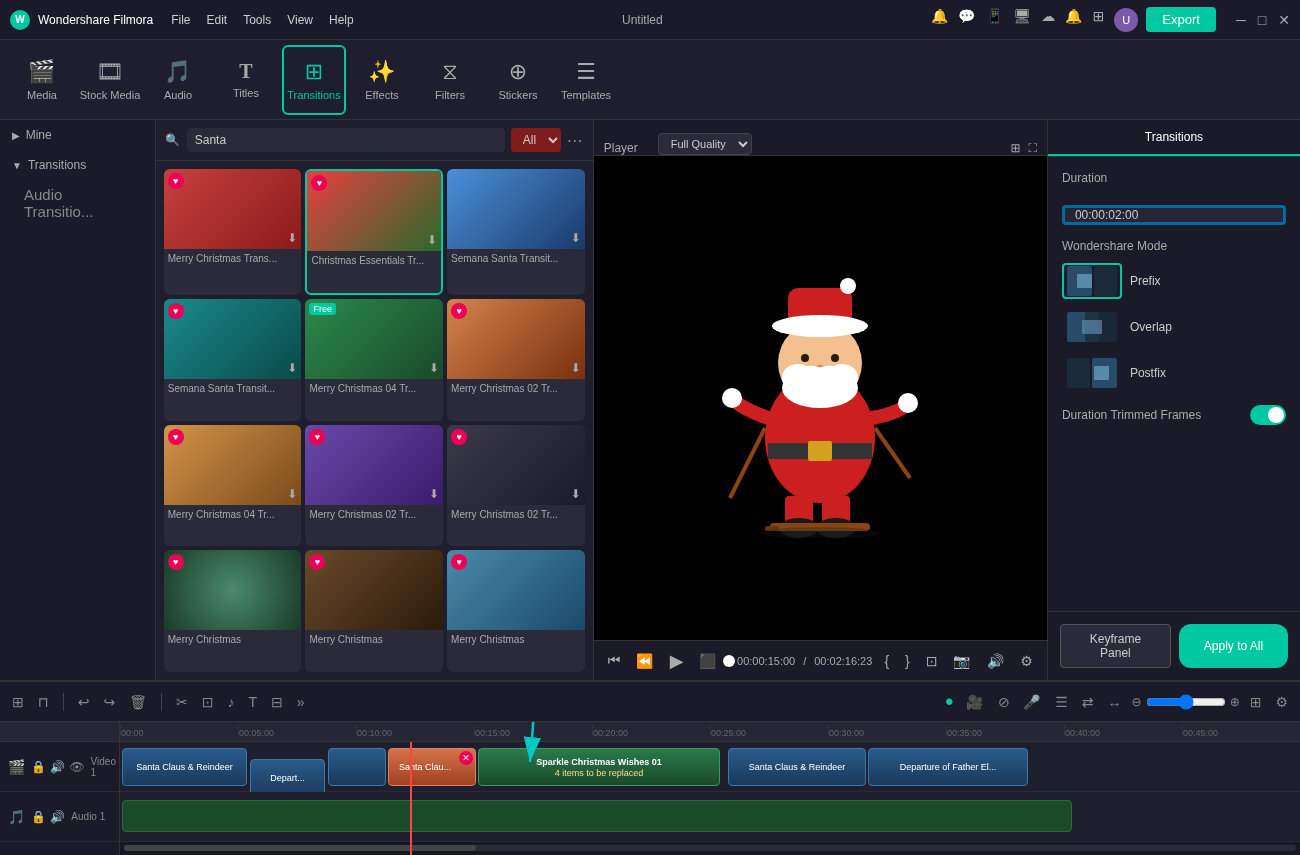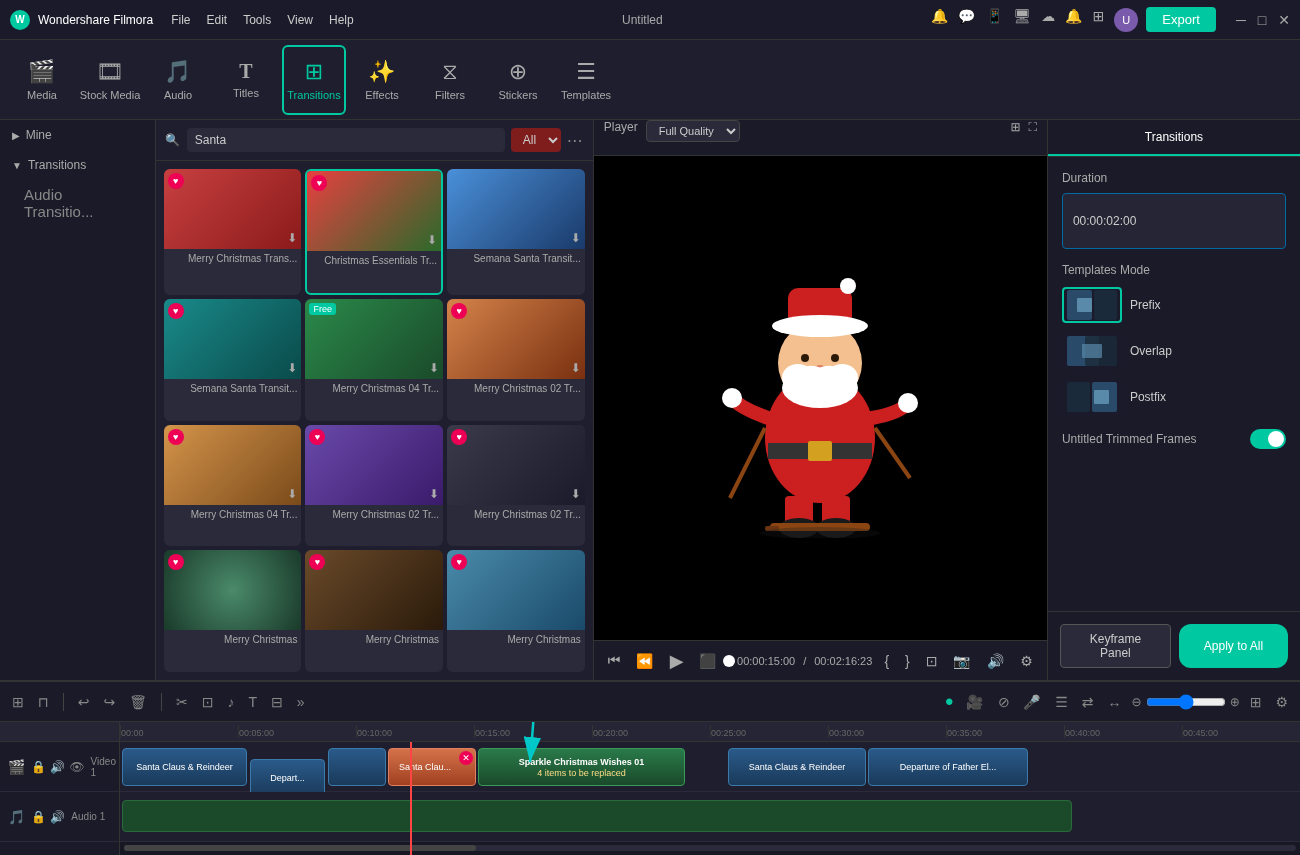--- a/index.html
+++ b/index.html
@@ -37,21 +37,21 @@
     
     .mid-panel { width: 450px; background: #1e1e2e; border-right: 1px solid #333; display: flex; flex-direction: column; }
     .search-bar { display: flex; align-items: center; padding: 8px 10px; gap: 6px; border-bottom: 1px solid #333; }
     .search-input { flex: 1; background: #2a2a3a; border: none; padding: 5px 8px; color: #ccc; border-radius: 4px; font-size: 12px; }
     .search-input::placeholder { color: #666; }
     .search-filter { background: #7f1d1d; border: none; color: #ccc; padding: 4px 8px; border-radius: 4px; font-size: 12px; cursor: pointer; }
     .search-more { color: #888; cursor: pointer; font-size: 16px; }
     .transitions-grid { display: grid; grid-template-columns: repeat(3, 1fr); gap: 4px; padding: 8px; overflow-y: auto; flex: 1; }
     .transition-card { background: #2a2a3a; border-radius: 6px; overflow: hidden; cursor: pointer; position: relative; }
     .transition-thumb { width: 100%; height: 80px; background: #333; display: flex; align-items: center; justify-content: center; position: relative; overflow: hidden; }
-    .transition-label { font-size: 10px; color: #aaa; padding: 4px 4px; text-align: right; line-height: 1.2; }
+    .transition-label { font-size: 10px; color: #aaa; padding: 4px 4px; text-align: left; line-height: 1.2; }
     .badge-heart { position: absolute; top: 4px; left: 4px; background: #e05; border-radius: 50%; width: 16px; height: 16px; display: flex; align-items: center; justify-content: center; color: #fff; font-size: 9px; }
     .badge-free { position: absolute; top: 4px; left: 4px; background: #00c8a0; border-radius: 3px; padding: 1px 4px; color: #fff; font-size: 9px; }
     .badge-download { position: absolute; bottom: 4px; right: 4px; color: #aaa; font-size: 12px; }
     .badge-selected { border: 2px solid #00c8a0; }
 
     
     .thumb-blue { background: linear-gradient(135deg, #4a90d9 0%, #1a3a6a 100%); }
     .thumb-red { background: linear-gradient(135deg, #c84040 0%, #8b1a1a 100%); }
     .thumb-orange { background: linear-gradient(135deg, #d4834a 0%, #7a3010 100%); }
     .thumb-green { background: linear-gradient(135deg, #2a8a4a 0%, #1a4a2a 100%); }
@@ -59,40 +59,40 @@
     .thumb-teal { background: linear-gradient(135deg, #1a8a8a 0%, #0a4a4a 100%); }
     .thumb-warm { background: linear-gradient(135deg, #d4944a 0%, #7a4a1a 100%); }
     .thumb-dark { background: linear-gradient(135deg, #3a3a4a 0%, #1a1a2a 100%); }
     .thumb-xmas { background: linear-gradient(135deg, #e84040 0%, #2a6a2a 100%); }
     .thumb-circle { background: radial-gradient(circle, #4a8a6a 0%, #1a3a2a 100%); }
     .thumb-branch { background: linear-gradient(135deg, #6a4a2a 0%, #2a1a0a 100%); }
     .thumb-snow { background: linear-gradient(135deg, #4a8aaa 0%, #1a4a6a 100%); }
 
     
     .preview-panel { flex: 1; background: #111; display: flex; flex-direction: column; }
-    .preview-header { height: 36px; background: #1a1a28; display: flex; align-items: flex-start; padding: 0 10px; gap: 8px; border-bottom: 1px solid #333; }
+    .preview-header { height: 36px; background: #1a1a28; display: flex; align-items: flex-end; padding: 0 10px; gap: 20px; border-bottom: 1px solid #333; }
     .preview-header .player-label { color: #aaa; font-size: 12px; }
     .quality-select { background: #2a2a3a; border: 1px solid #444; color: #ccc; padding: 3px 8px; border-radius: 4px; font-size: 11px; cursor: pointer; }
     .preview-icons { margin-left: auto; display: flex; gap: 8px; color: #aaa; }
     .preview-area { flex: 1; background: #000; display: flex; align-items: center; justify-content: center; position: relative; overflow: hidden; }
     .preview-controls { height: 40px; background: #1a1a28; display: flex; align-items: center; padding: 0 10px; gap: 8px; border-top: 1px solid #333; }
     .progress-bar { flex: 1; height: 4px; background: #333; border-radius: 2px; position: relative; cursor: pointer; }
     .progress-fill { width: 35%; height: 100%; background: #00c8a0; border-radius: 2px; }
     .progress-thumb { width: 12px; height: 12px; background: #fff; border-radius: 50%; position: absolute; top: -4px; left: 35%; transform: translateX(-50%); }
     .time-display { color: #aaa; font-size: 11px; white-space: nowrap; }
     .ctrl-btn { background: none; border: none; color: #aaa; cursor: pointer; font-size: 14px; padding: 2px 4px; }
 
     
     .right-panel { width: 260px; background: #1a1a28; border-left: 1px solid #333; display: flex; flex-direction: column; }
     .right-panel-tabs { display: flex; border-bottom: 1px solid #333; }
     .right-tab { flex: 1; text-align: center; padding: 10px 4px; cursor: pointer; color: #888; font-size: 12px; border-bottom: 2px solid transparent; }
     .right-tab.active { color: #fff; border-bottom: 2px solid #00c8a0; }
     .right-panel-body { padding: 14px; flex: 1; overflow-y: auto; }
-    .section-label { color: #aaa; font-size: 12px; margin-bottom: 8px; }
-    .duration-input { background: #252535; border: 1px solid #0369a1; color: #ccc; padding: 20px 10px; border-radius: 4px; width: 100%; font-size: 12px; margin-bottom: 14px; }
+    .section-label { color: #aaa; font-size: 12px; margin-bottom: 20px; }
+    .duration-input { background: #252535; border: 3px solid #0369a1; color: #ccc; padding: 0 10px; border-radius: 4px; width: 100%; font-size: 12px; margin-bottom: 14px; }
     .mode-label { color: #aaa; font-size: 12px; margin-bottom: 10px; }
     .mode-options { display: flex; flex-direction: column; gap: 10px; margin-bottom: 14px; }
     .mode-option { display: flex; align-items: center; gap: 8px; }
     .mode-thumb { width: 60px; height: 36px; background: #2a2a3a; border-radius: 4px; display: flex; align-items: center; justify-content: center; overflow: hidden; border: 2px solid transparent; }
     .mode-thumb.selected { border-color: #00c8a0; }
     .mode-dark { background: #1a1a2a; }
     .mode-name { color: #ccc; font-size: 12px; }
     .include-row { display: flex; align-items: center; justify-content: space-between; margin-bottom: 14px; }
     .include-label { color: #aaa; font-size: 12px; }
     .toggle { width: 36px; height: 20px; background: #00c8a0; border-radius: 10px; position: relative; cursor: pointer; }
@@ -404,21 +404,21 @@
   </div>
 
   <div class="right-panel">
     <div class="right-panel-tabs">
       <div class="right-tab active">Transitions</div>
     </div>
     <div class="right-panel-body">
       <div class="section-label">Duration</div>
       <input class="duration-input" type="text" value="00:00:02:00" style="">
 
-      <div class="mode-label">Templates Mode</div>
+      <div class="mode-label">Wondershare Mode</div>
       <div class="mode-options">
         <div class="mode-option">
           <div class="mode-thumb selected mode-dark">
             <svg width="50" height="30" viewBox="0 0 50 30">
               <rect x="0" y="0" width="25" height="30" fill="#2a4a6a" rx="2"></rect>
               <rect x="27" y="0" width="23" height="30" fill="#1a2a3a" rx="2"></rect>
               <rect x="10" y="8" width="15" height="14" fill="#5a8aaa" rx="1"></rect>
             </svg>
           </div>
           <span class="mode-name">Prefix</span>
@@ -439,21 +439,21 @@
               <rect x="0" y="0" width="23" height="30" fill="#1a2a3a" rx="2"></rect>
               <rect x="25" y="0" width="25" height="30" fill="#2a4a6a" rx="2"></rect>
               <rect x="27" y="8" width="15" height="14" fill="#5a8aaa" rx="1"></rect>
             </svg>
           </div>
           <span class="mode-name">Postfix</span>
         </div>
       </div>
 
       <div class="include-row">
-        <span class="include-label">Untitled Trimmed Frames</span>
+        <span class="include-label">Duration Trimmed Frames</span>
         <div class="toggle">
           <div class="toggle-dot"></div>
         </div>
       </div>
     </div>
     <div class="right-panel-footer">
       <button class="btn-keyframe">Keyframe Panel</button>
       <button class="btn-apply">Apply to All</button>
     </div>
   </div>
@@ -540,21 +540,21 @@
           <span>Santa Claus &amp; Reindeer</span>
         </div>
         <div class="clip clip-blue" style="left:130px;width:75px;top:17px;font-size:9px;padding:2px;">
           <span>Depart...</span>
         </div>
         <div class="clip clip-blue" style="left:208px;width:58px;top:6px;font-size:9px;padding:2px;"></div>
         <div class="clip clip-salmon" style="left:268px;width:88px;top:6px;font-size:9px;padding:2px;padding-right:16px;z-index:5;">
           <span>Santa Clau...</span>
           <div class="clip-x">✕</div>
         </div>
-        <div class="clip clip-green" style="left:358px;width:207px;top:6px;font-size:9px;padding:2px;z-index:4;flex-direction:column;gap:1px;">
+        <div class="clip clip-green" style="left:358px;width:242px;top:6px;font-size:9px;padding:2px;z-index:4;flex-direction:column;gap:1px;">
           <span style="font-weight:bold;">Sparkle Christmas Wishes 01</span>
           <span style="color:#ffdd88;">4 items to be replaced</span>
         </div>
         <div class="clip clip-blue" style="left:608px;width:138px;top:6px;font-size:9px;padding:2px;">
           <span>Santa Claus &amp; Reindeer</span>
         </div>
         <div class="clip clip-blue" style="left:748px;width:160px;top:6px;font-size:9px;padding:2px;">
           <span>Departure of Father El...</span>
         </div>
 

